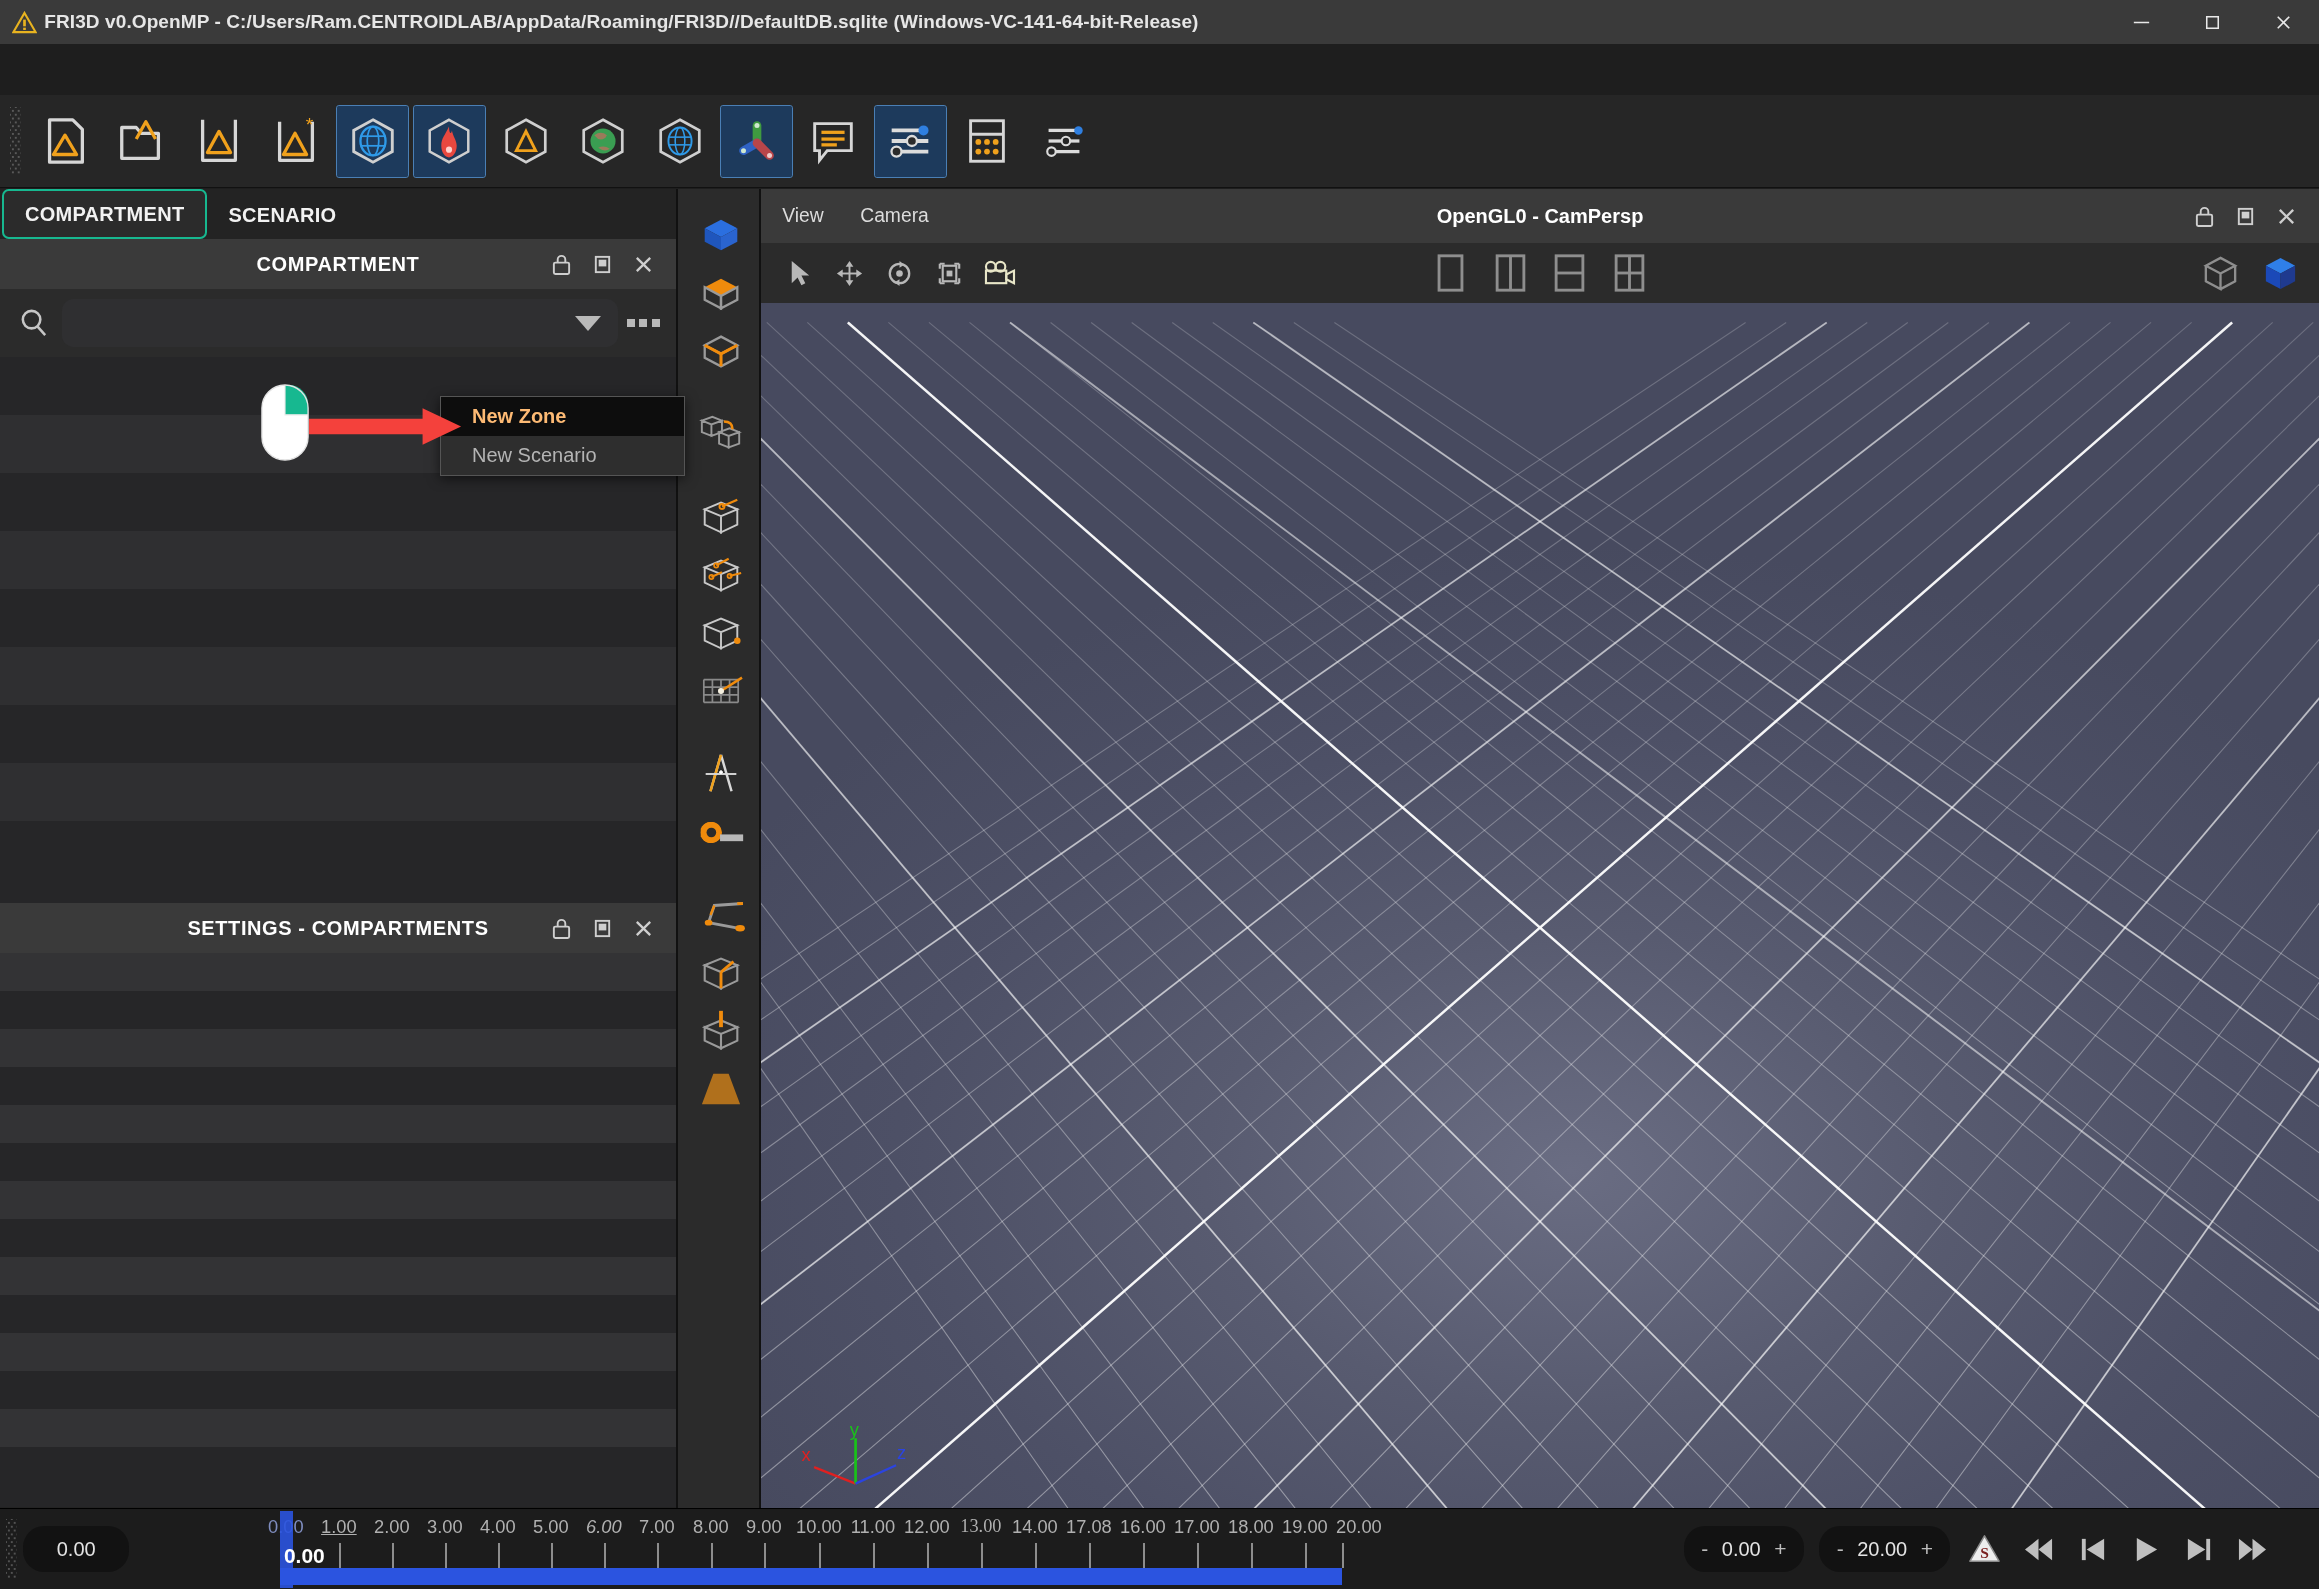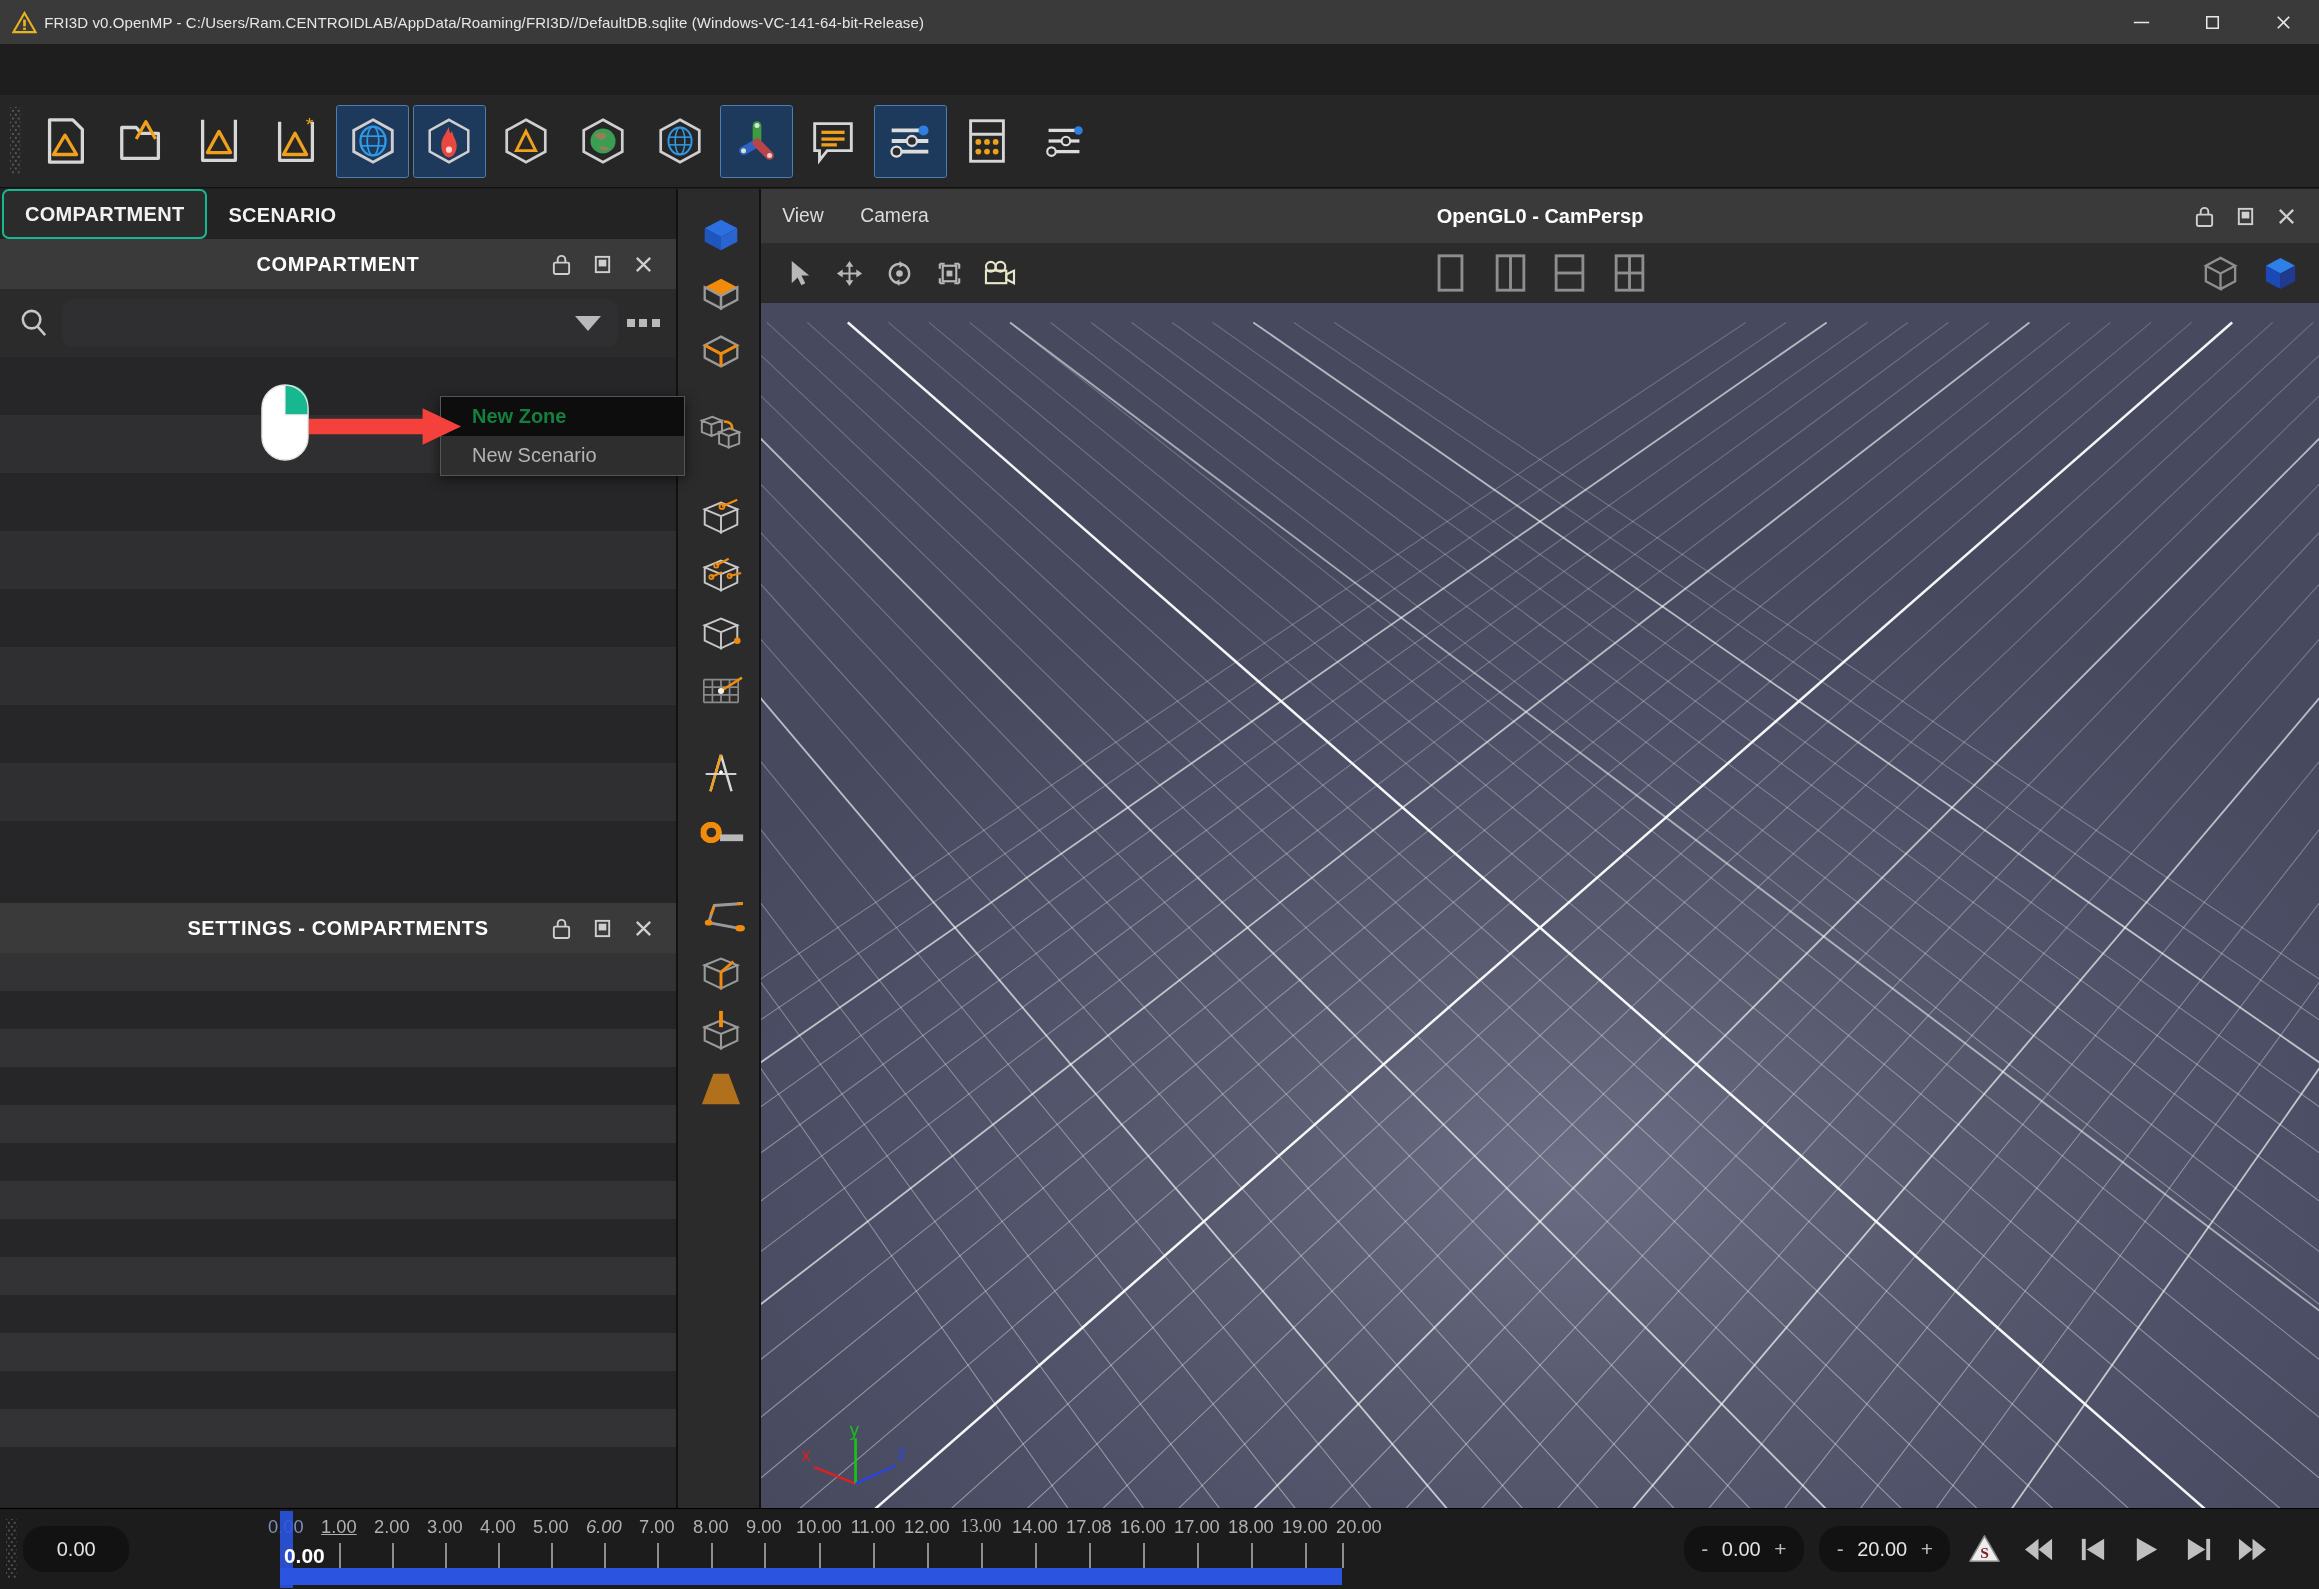--- a/index.html
+++ b/index.html
@@ -11,22 +11,23 @@
   }
   #app { position:relative; width:2319px; height:1589px; background:#1e1e1e; }
 
   
   .titlebar{
     position:absolute; left:0; top:0; width:2319px; height:44px;
     background:#3a3a3a; display:flex; align-items:center;
   }
   .title-warn{ margin-left:11.6px; width:25px; height:23px; flex:0 0 auto; }
   .title-text{
-    margin-left:7.7px; color:#e6e6e6; font-size:15px; letter-spacing:0.1px;
+    margin-left:7.7px; color:#e6e6e6; font-size:19px; letter-spacing:0.1px;
     white-space:nowrap;
+    font-weight:bold;
   }
   .win-btns{ margin-left:auto; display:flex; height:44px; }
   .win-btn{
     width:71px; height:44px; display:flex; align-items:center; justify-content:center;
     color:#e8e8e8;
   }
 
   
   .menubar{
     position:absolute; left:0; top:44px; width:2319px; height:50px;
@@ -185,21 +186,21 @@
   
   .ctxmenu{
     position:absolute; left:440px; top:396px; width:245px;
     background:#2e2e2e; border:1px solid #555; z-index:60;
     box-shadow:0 2.9px 11.6px rgba(0,0,0,.6);
   }
   .ctxitem{
     height:39px; display:flex; align-items:center; padding-left:31px;
     font-size:20px; color:#b4b4b4;
   }
-  .ctxitem.hl{ background:#0d0d0d; color:#15803d; font-weight:bold; }
+  .ctxitem.hl{ background:#0d0d0d; color:#fdba74; font-weight:bold; }
 
   
   .mouse{
     position:absolute; left:260px; top:383px; width:50px; height:79px; z-index:70;
   }
   .arrow{ position:absolute; left:309px; top:406px; width:154px; height:41px; z-index:65; }
 
   
   .timeline{
     position:absolute; left:0; top:1508px; width:2319px; height:81px;

